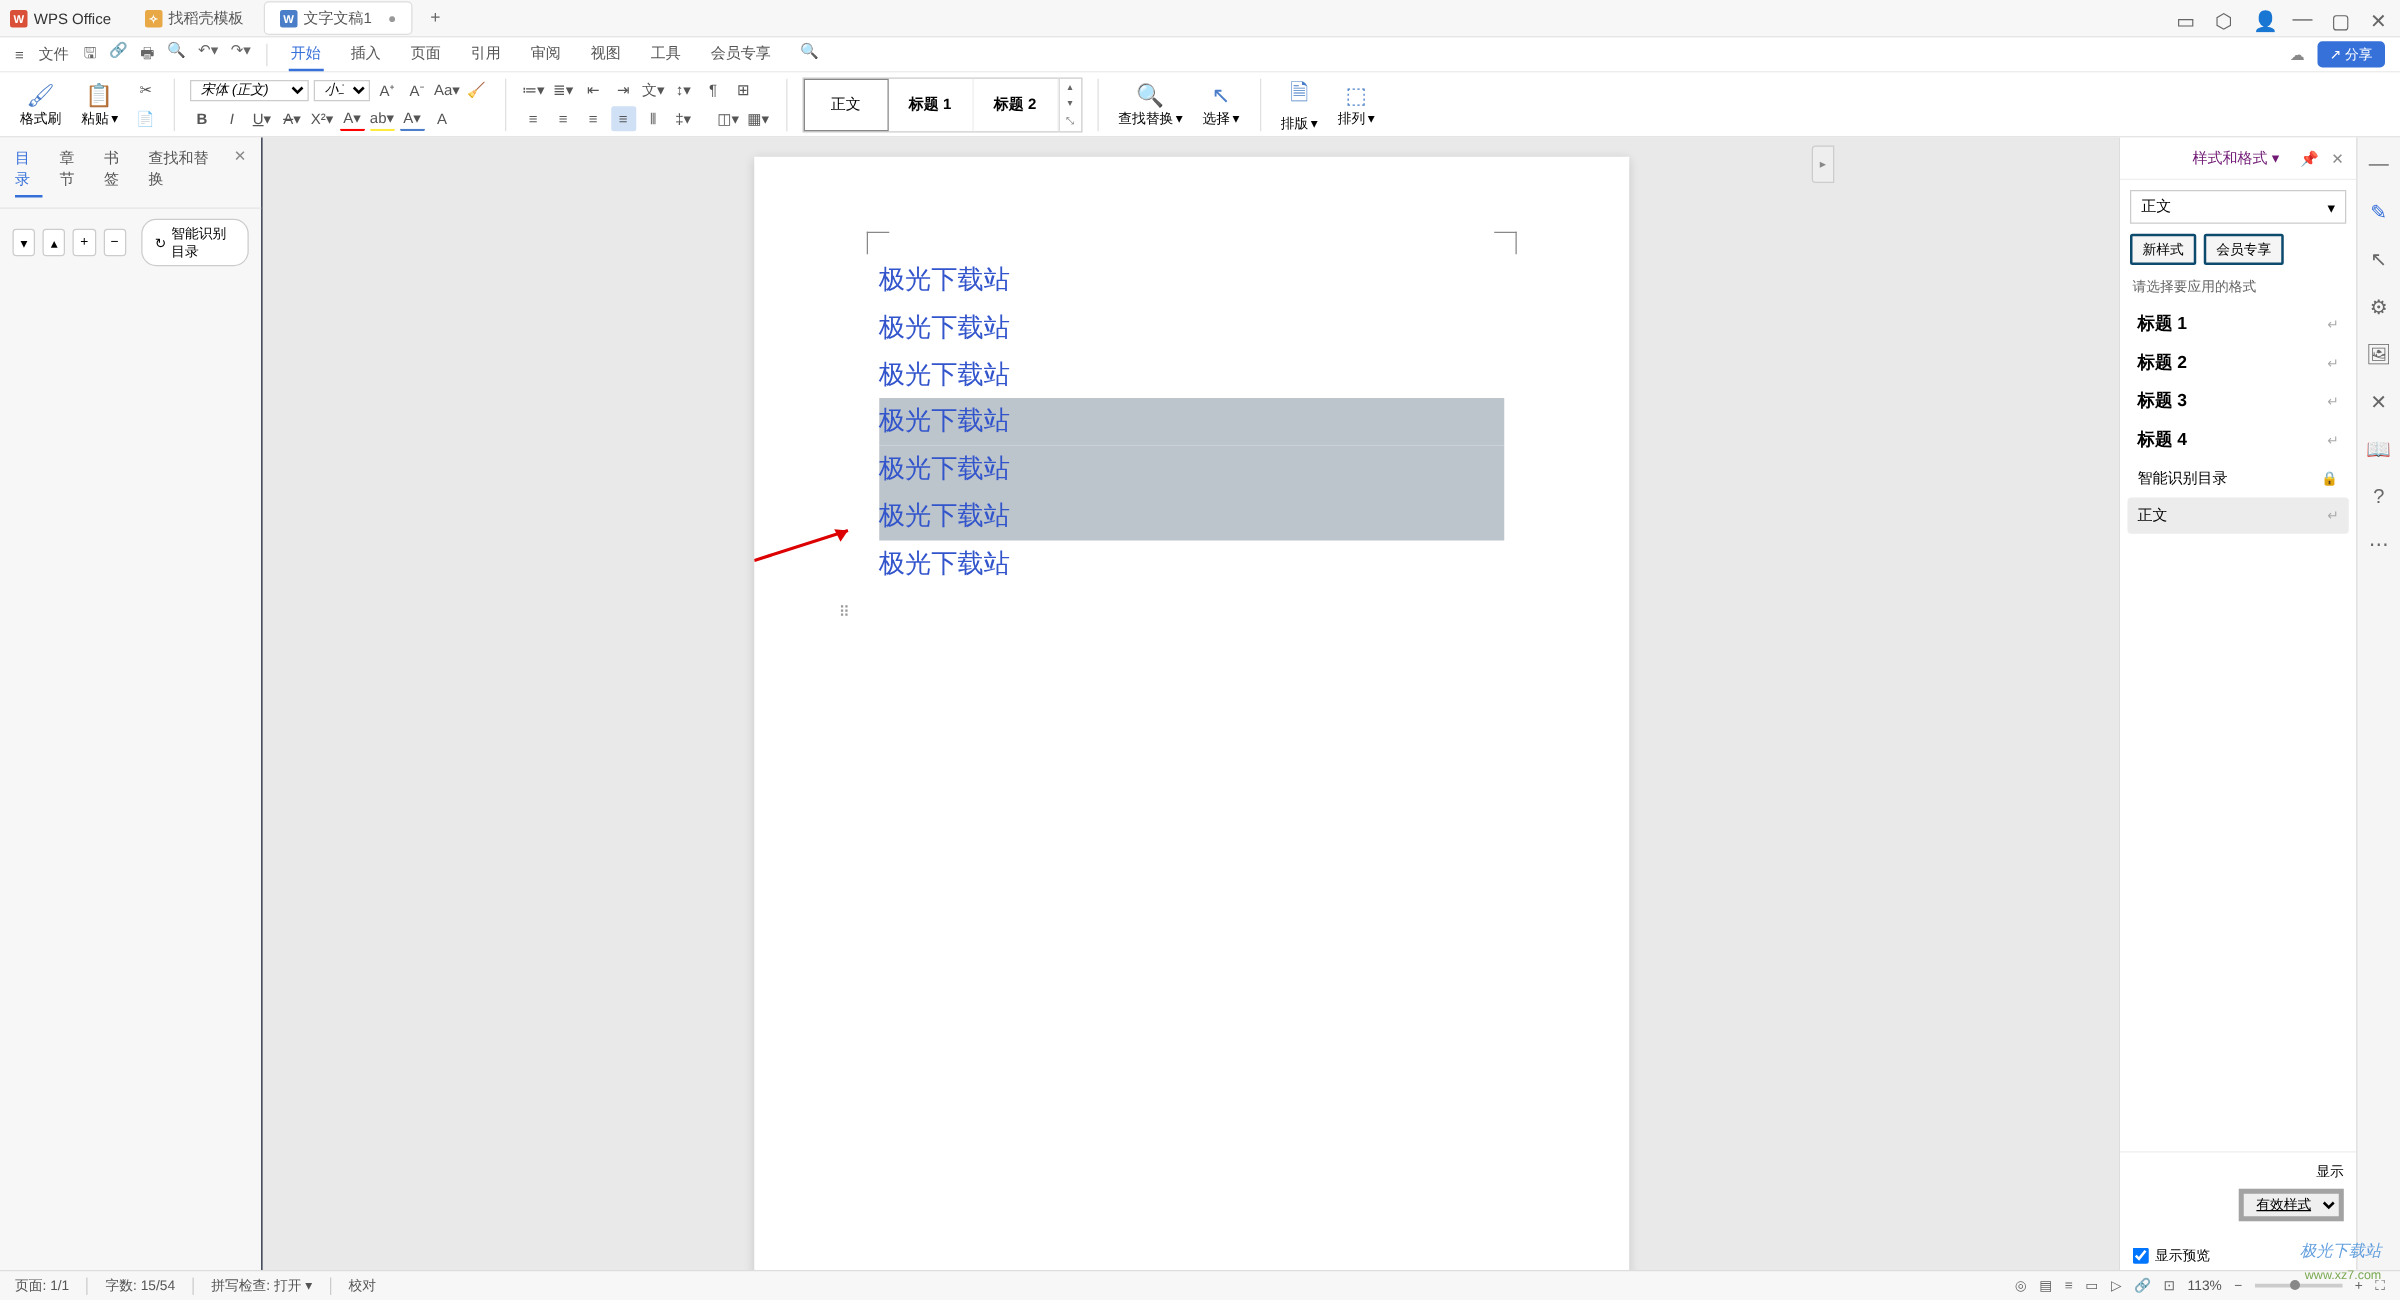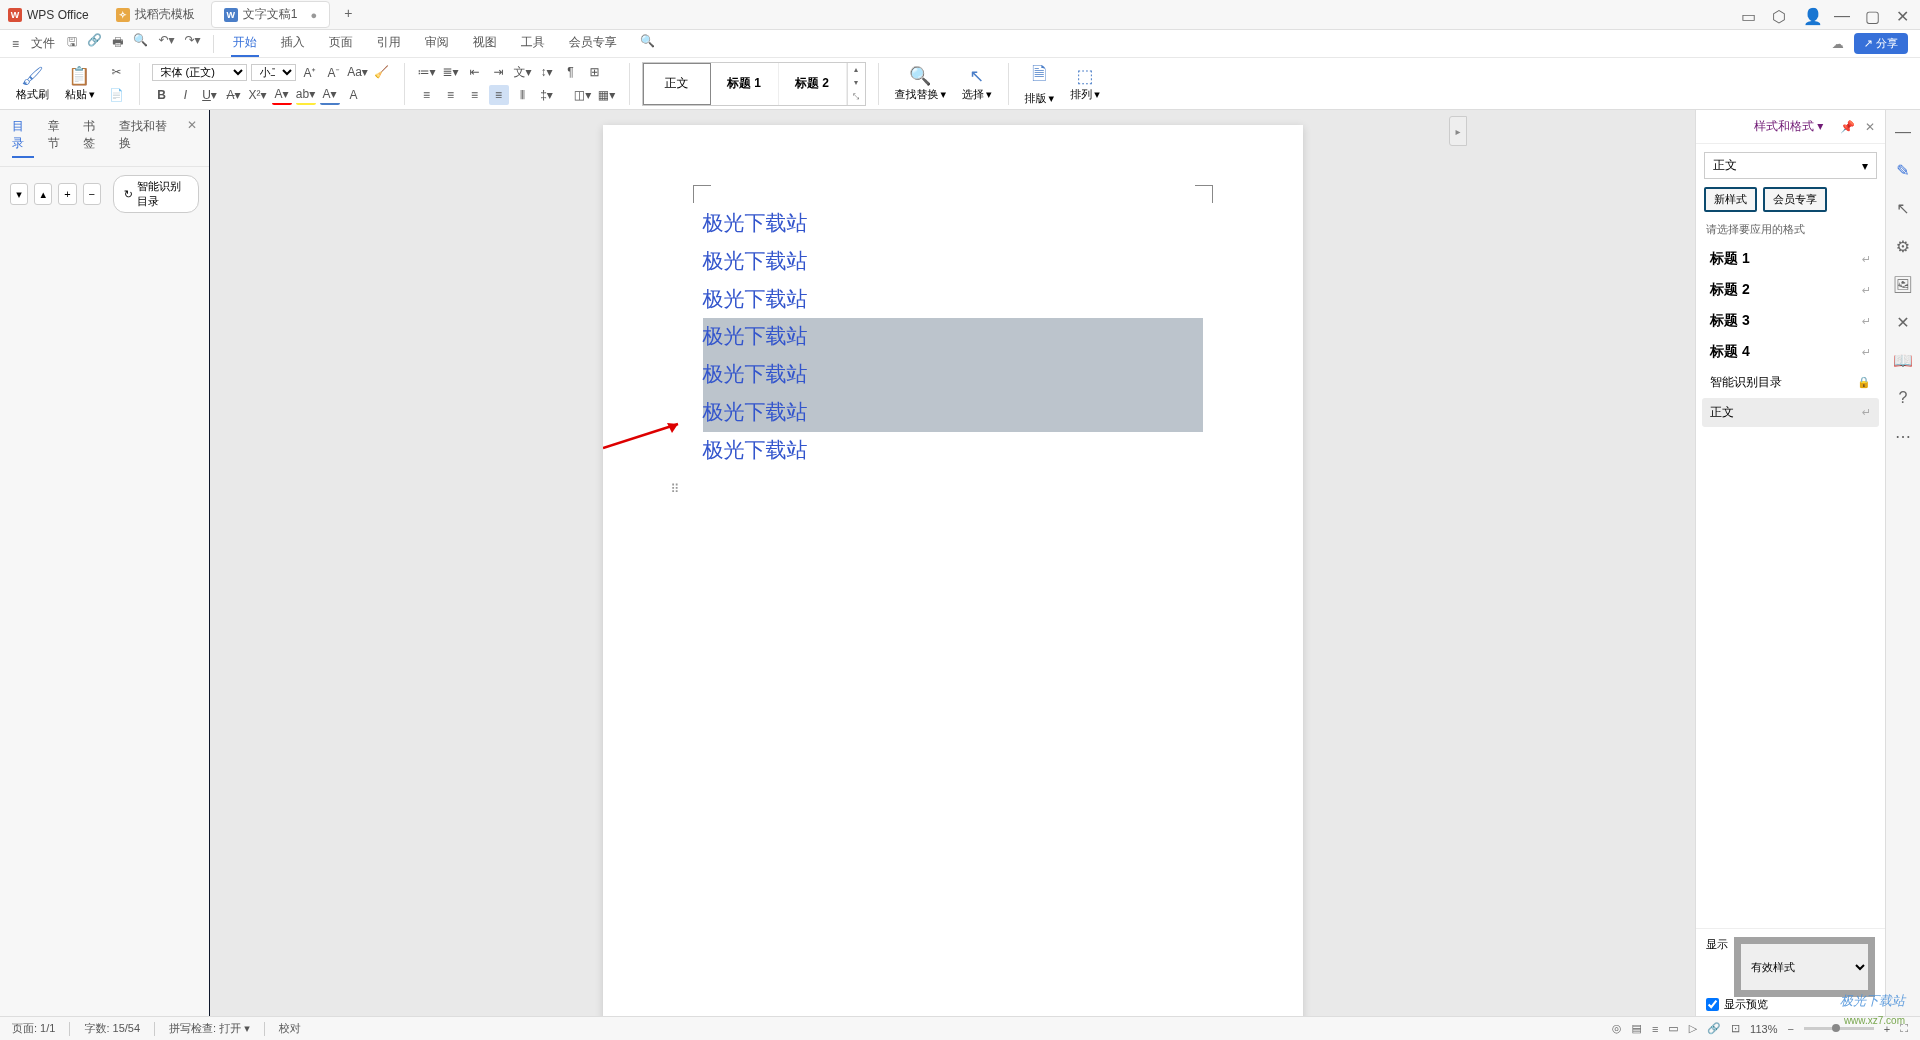--- a/index.html
+++ b/index.html
@@ -28,21 +28,21 @@
 .menu-item.active{color:#3670d9;border-bottom:2px solid #3670d9;}
 .cloud-share{margin-left:auto;display:flex;align-items:center;gap:10px;}
 .share-btn{background:#3670d9;color:#fff;padding:3px 10px;border-radius:4px;font-size:11px;display:flex;align-items:center;gap:3px;}
 .ribbon{height:52px;background:#fff;display:flex;align-items:center;padding:4px 12px;gap:8px;border-bottom:1px solid #ddd;}
 .rib-btn{display:flex;flex-direction:column;align-items:center;cursor:pointer;padding:2px 4px;}
 .rib-ico{font-size:18px;color:#4a7ec8;}
 .rib-lbl{font-size:11px;display:flex;align-items:center;gap:2px;}
 .rib-sep{width:1px;height:42px;background:#e0e0e0;margin:0 4px;}
 .font-box{display:flex;flex-direction:column;gap:3px;}
 .font-row{display:flex;gap:4px;align-items:center;}
-.font-select{border:1px solid #ccc;height:17px;font-size:11px;padding:0 4px;background:#fff;}
+.font-select{border:1px solid #ccc;height:17px;font-size:11px;padding:0 4px;background:#fff;font-style:italic;}
 .fs-name{width:95px;}
 .fs-size{width:45px;}
 .ico-btn{width:20px;height:20px;display:flex;align-items:center;justify-content:center;font-size:12px;color:#555;cursor:pointer;border-radius:2px;}
 .ico-btn.active{background:#d0e0f5;}
 .para-box{display:flex;flex-direction:column;gap:3px;}
 .style-gallery{display:flex;border:1px solid #ccc;height:44px;}
 .style-item{width:68px;display:flex;align-items:center;justify-content:center;font-size:12px;border-right:1px solid #eee;cursor:pointer;}
 .style-item.sel{border:1px solid #888;}
 .style-more{width:18px;display:flex;flex-direction:column;justify-content:space-around;align-items:center;font-size:8px;color:#666;border-left:1px solid #ddd;}
 .body-area{display:flex;height:calc(100% - 130px);position:relative;}
@@ -71,22 +71,22 @@
 .rp-style-sel{margin:8px;border:1px solid #ccc;padding:4px 8px;font-size:12px;display:flex;justify-content:space-between;align-items:center;}
 .rp-btns{display:flex;gap:6px;padding:0 8px;}
 .rp-btn{border:2px solid #0c4a6e;padding:3px 8px;font-size:11px;cursor:pointer;background:#f5f5f5;border-radius:2px;}
 .rp-hint{padding:10px 10px 6px;font-size:11px;color:#666;}
 .rp-list{flex:1;overflow:auto;padding:0 6px;}
 .rp-item{padding:6px 8px;font-size:14px;font-weight:bold;font-family:"SimSun",serif;display:flex;justify-content:space-between;align-items:center;cursor:pointer;border-radius:3px;margin:1px 0;}
 .rp-item.sel{background:#ececec;}
 .rp-item .ret{color:#aaa;font-weight:normal;font-size:11px;}
 .rp-item.small{font-weight:normal;font-size:12px;}
 .rp-footer{padding:8px 10px;border-top:1px solid #eee;font-size:11px;}
-.rp-show{display:flex;align-items:flex-start;gap:6px;margin-bottom:0;}
-.rp-show select{border:7px solid #a3a3a3;padding:16px 6px;font-size:11px;flex:1;}
+.rp-show{display:flex;align-items:flex-end;gap:6px;margin-bottom:20px;flex-direction:column;}
+.rp-show select{border:4px solid #a3a3a3;padding:2px 6px;font-size:11px;flex:1;text-decoration:underline;}
 .rp-chk{display:flex;align-items:center;gap:5px;}
 .side-icons{width:35px;background:#f5f5f5;border-left:1px solid #ddd;display:flex;flex-direction:column;align-items:center;gap:18px;padding-top:12px;}
 .side-ico{width:20px;height:20px;color:#666;cursor:pointer;display:flex;align-items:center;justify-content:center;}
 .side-ico.active{color:#3670d9;}
 .statusbar{position:absolute;bottom:0;left:0;right:0;height:24px;background:#f7f7f7;border-top:1px solid #ddd;display:flex;align-items:center;padding:0 12px;font-size:11px;color:#555;gap:14px;}
 .sb-sep{width:1px;height:14px;background:#ccc;}
 .sb-right{margin-left:auto;display:flex;align-items:center;gap:10px;}
 .sb-ico{cursor:pointer;color:#666;}
 .watermark{position:absolute;right:15px;bottom:30px;font-size:13px;color:#4a90d9;font-style:italic;opacity:.85;}
 .watermark2{position:absolute;right:15px;bottom:14px;font-size:10px;color:#7aa850;}

